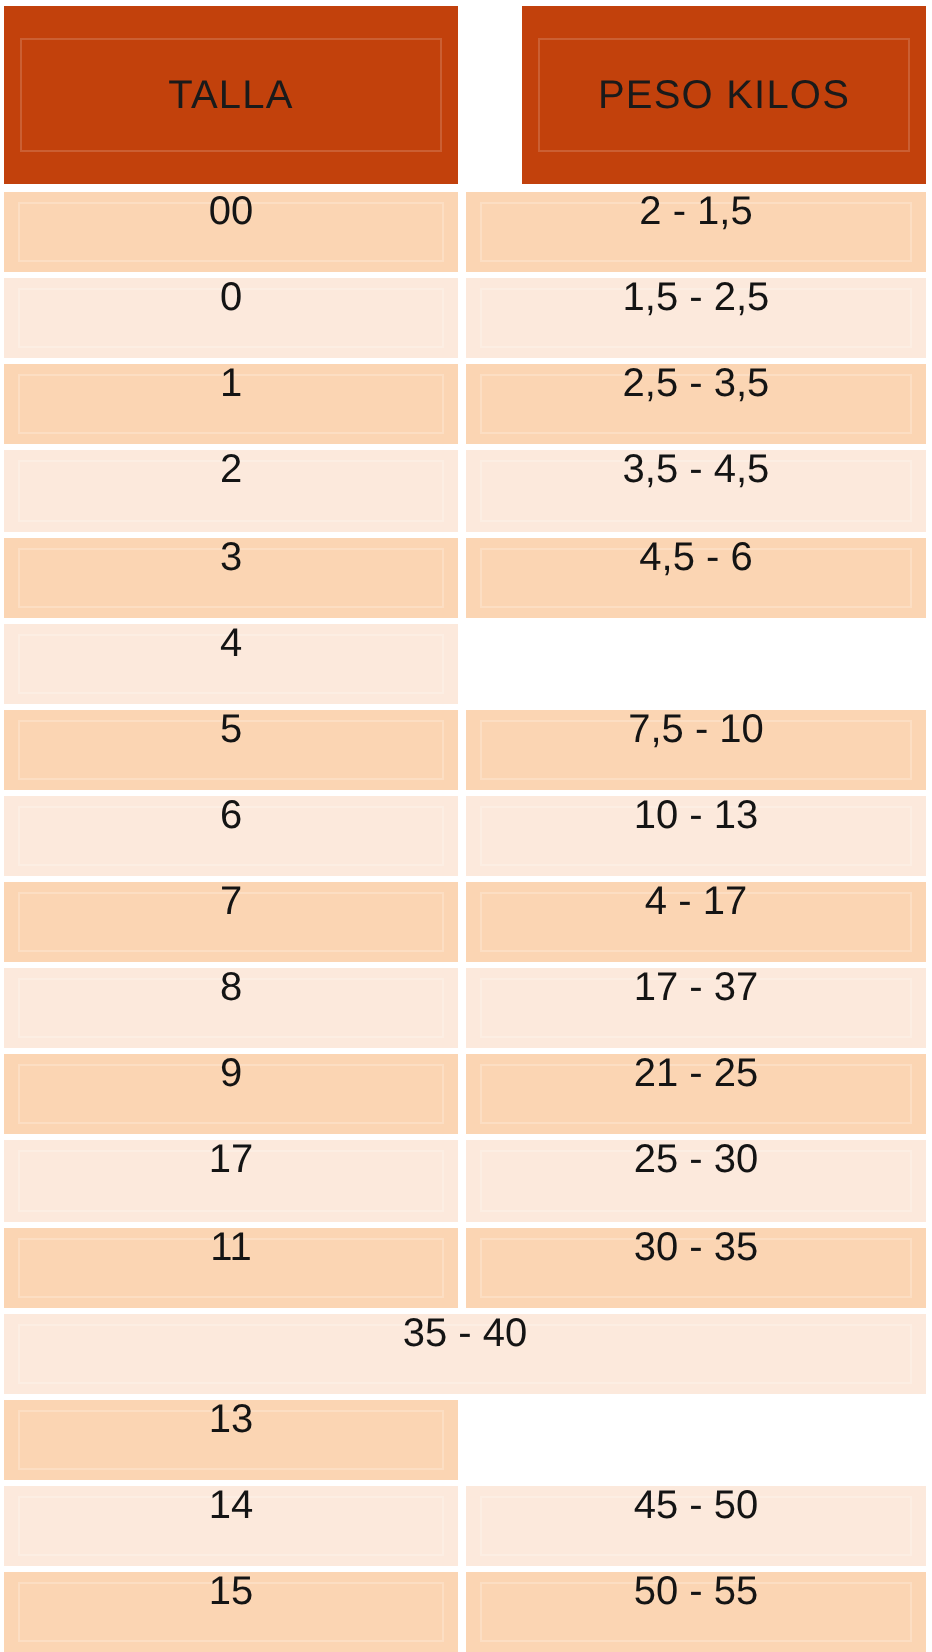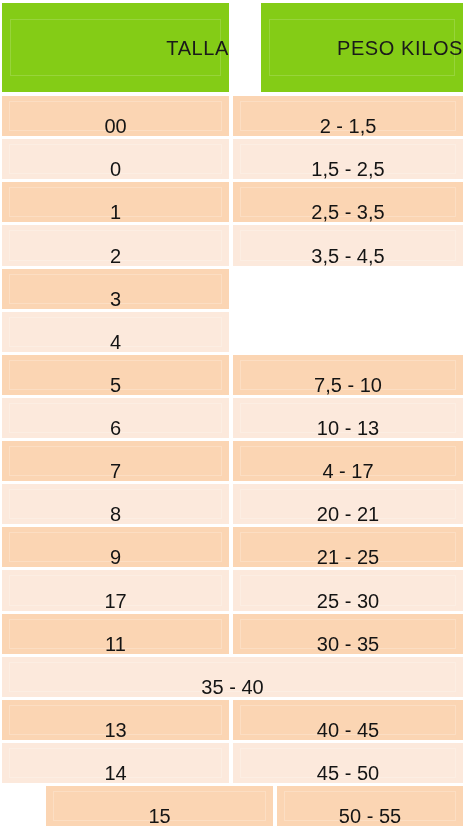--- a/index.html
+++ b/index.html
@@ -26,24 +26,24 @@
 
   
   .table-header {
     display: flex;
     height: 89px;
     flex: 0 0 89px;
     gap: 4px;
     margin-bottom: 4px;
   }
   .header-cell {
-    background: #84cc16;
+    background: #c2410c;
     display: flex;
     align-items: center;
-    justify-content: flex-end;
+    justify-content: center;
     position: relative;
     box-sizing: border-box;
   }
   .header-cell::after {
     content: "";
     position: absolute;
     left: 8px;
     right: 8px;
     top: 16px;
     bottom: 16px;
@@ -70,25 +70,25 @@
     display: flex;
     flex-direction: column;
   }
 
   .table-row {
     display: flex;
     gap: 4px;
     flex: 1 1 0;
     margin-bottom: 3px;
   }
-  .table-row:last-child { margin-bottom: 0; margin-left: 44px; }
+  .table-row:last-child { margin-bottom: 0; }
 
   .data-cell {
     display: flex;
-    align-items: flex-end;
+    align-items: flex-start;
     justify-content: center;
     box-sizing: border-box;
     position: relative;
   }
   .data-cell::after {
     content: "";
     position: absolute;
     left: 7px;
     right: 7px;
     top: 5px;
@@ -156,20 +156,23 @@
           <span class="cell-text">2</span>
         </div>
         <div class="data-cell col-weight">
           <span class="cell-text">3,5 - 4,5</span>
         </div>
       </div>
       <div class="table-row row-shade-a">
         <div class="data-cell col-size">
           <span class="cell-text">3</span>
         </div>
+        <div class="data-cell col-weight">
+          <span class="cell-text">4,5 - 6</span>
+        </div>
       </div>
       <div class="table-row row-shade-b">
         <div class="data-cell col-size">
           <span class="cell-text">4</span>
         </div>
       </div>
       <div class="table-row row-shade-a">
         <div class="data-cell col-size">
           <span class="cell-text">5</span>
         </div>
@@ -191,21 +194,21 @@
         </div>
         <div class="data-cell col-weight">
           <span class="cell-text">4 - 17</span>
         </div>
       </div>
       <div class="table-row row-shade-b">
         <div class="data-cell col-size">
           <span class="cell-text">8</span>
         </div>
         <div class="data-cell col-weight">
-          <span class="cell-text">20 - 21</span>
+          <span class="cell-text">17 - 37</span>
         </div>
       </div>
       <div class="table-row row-shade-a">
         <div class="data-cell col-size">
           <span class="cell-text">9</span>
         </div>
         <div class="data-cell col-weight">
           <span class="cell-text">21 - 25</span>
         </div>
       </div>
@@ -227,23 +230,20 @@
       </div>
       <div class="table-row row-shade-b">
         <div class="data-cell col-weight">
           <span class="cell-text">35 - 40</span>
         </div>
       </div>
       <div class="table-row row-shade-a">
         <div class="data-cell col-size">
           <span class="cell-text">13</span>
         </div>
-        <div class="data-cell col-weight">
-          <span class="cell-text">40 - 45</span>
-        </div>
       </div>
       <div class="table-row row-shade-b">
         <div class="data-cell col-size">
           <span class="cell-text">14</span>
         </div>
         <div class="data-cell col-weight">
           <span class="cell-text">45 - 50</span>
         </div>
       </div>
       <div class="table-row row-shade-a">

